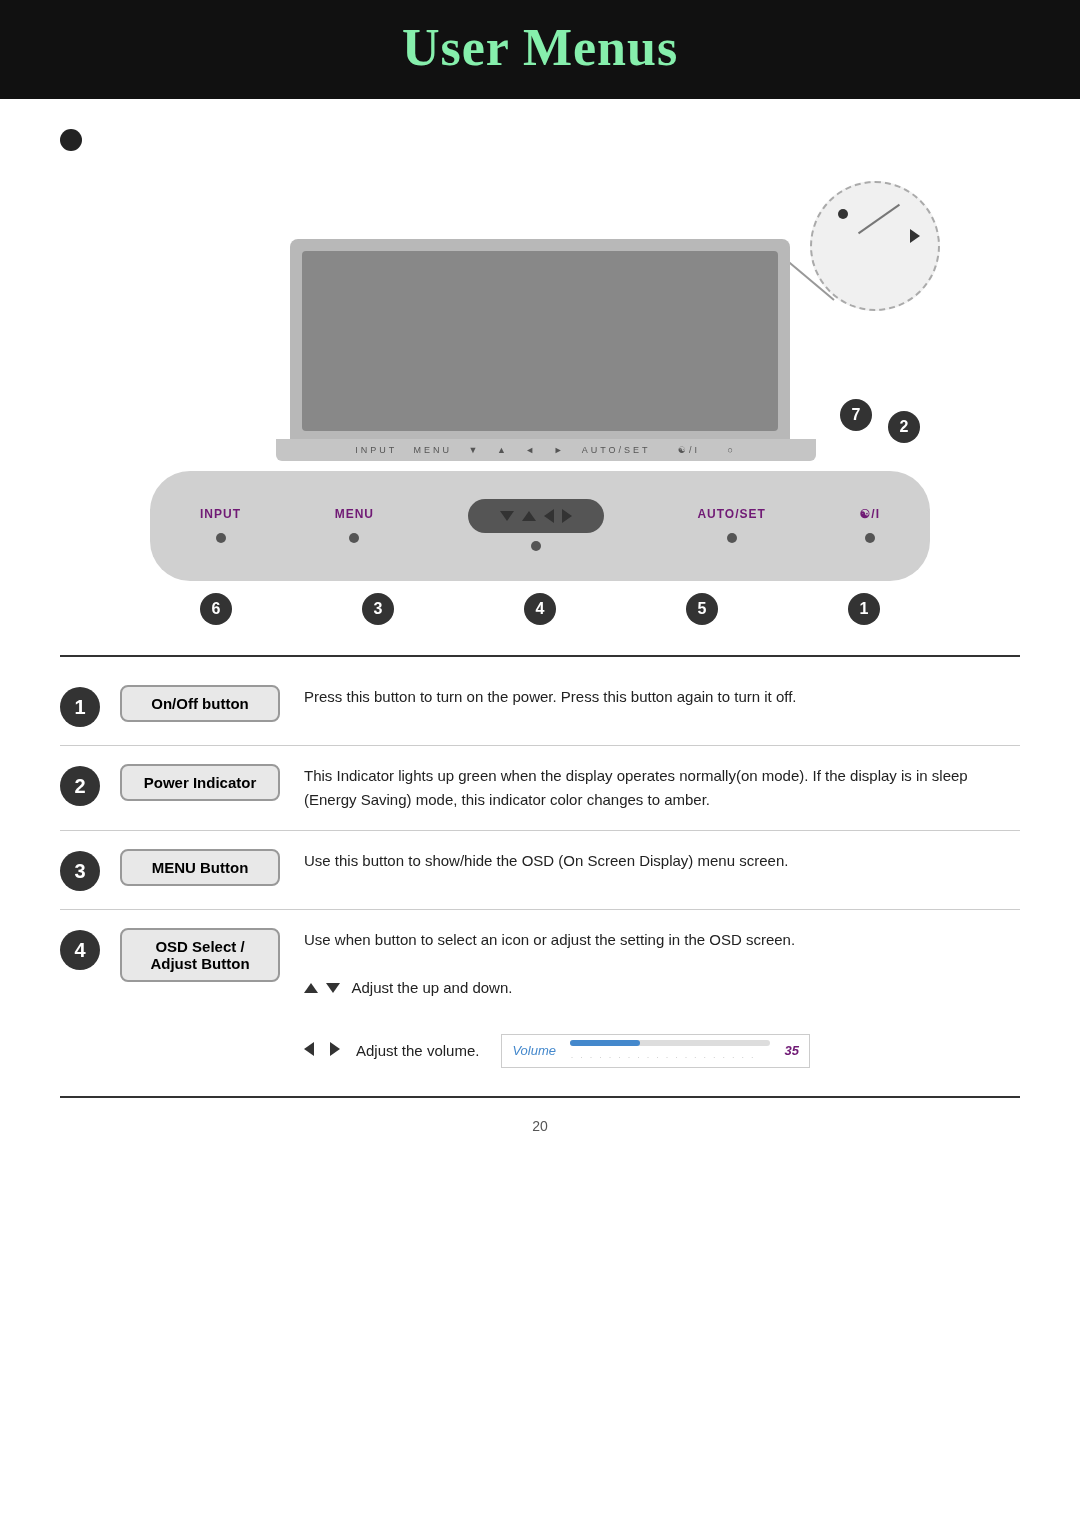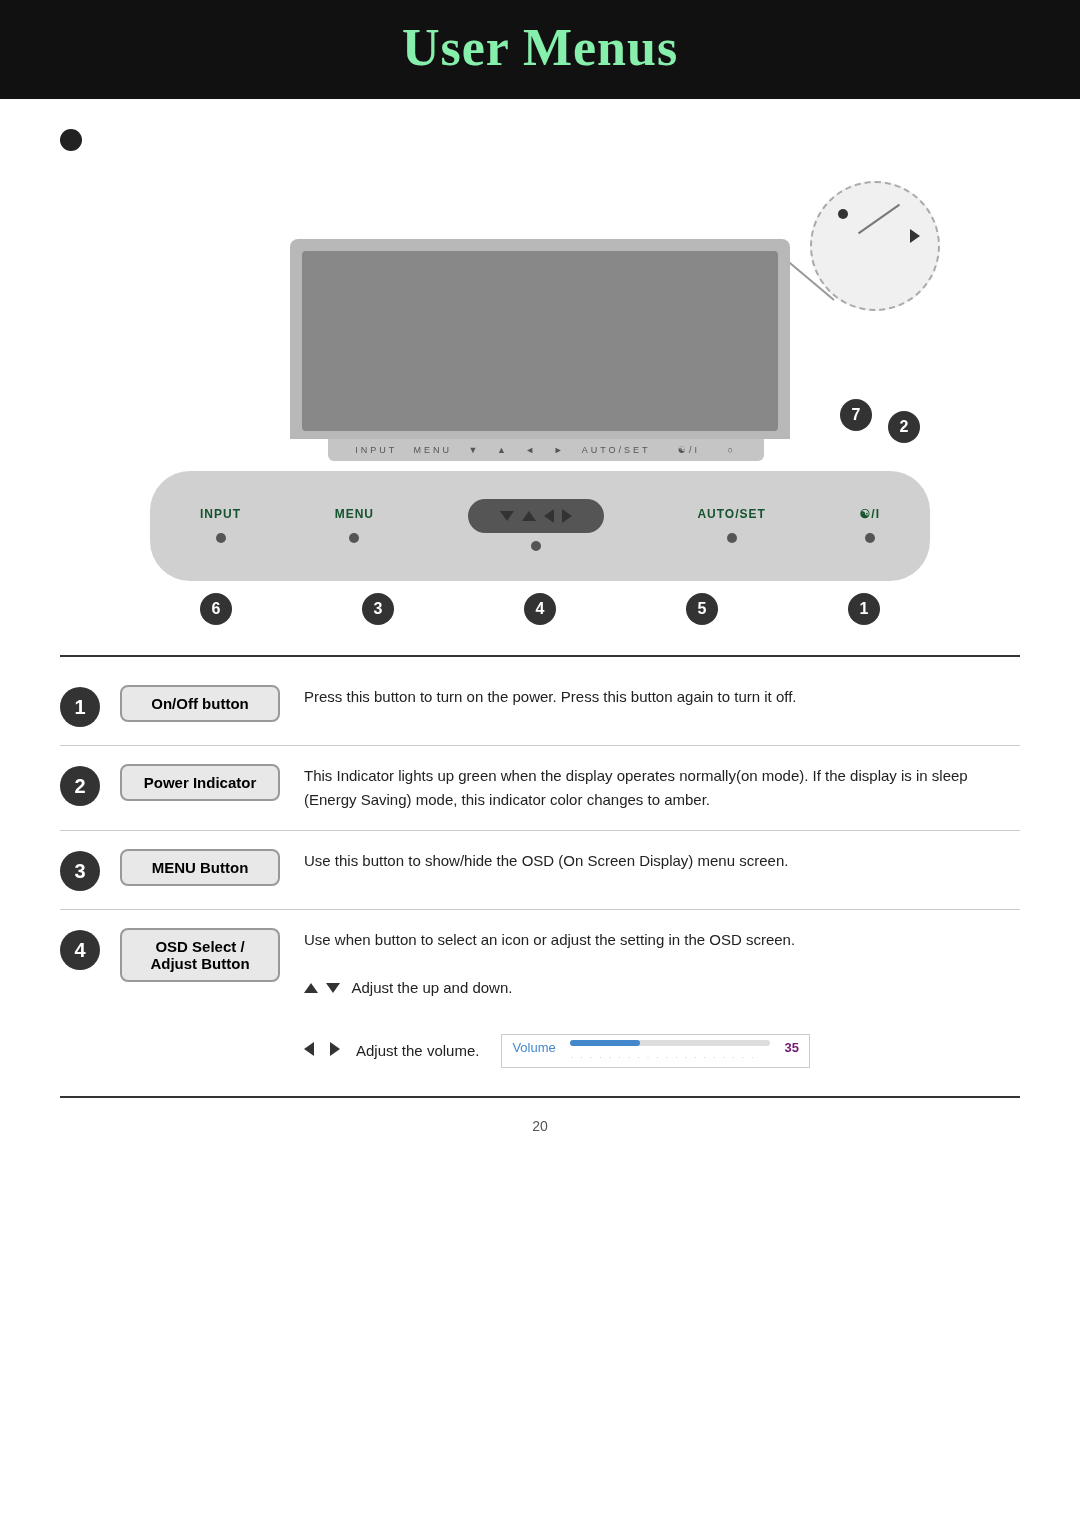--- a/index.html
+++ b/index.html
@@ -70,21 +70,21 @@
       padding: 12px 12px 8px;
       position: relative;
     }
     .monitor-screen {
       width: 100%;
       height: 180px;
       background: #888;
       border-radius: 4px;
     }
     .monitor-bottom-bar {
-      width: 436px;
+      width: 540px;
       height: 22px;
       background: #c5c5c5;
       border-radius: 0 0 6px 6px;
       display: flex;
       align-items: center;
       justify-content: center;
       font-size: 9px;
       color: #555;
       letter-spacing: 3px;
       margin-left: 11px;
@@ -186,21 +186,21 @@
     }
     
     .btn-group {
       display: flex;
       flex-direction: column;
       align-items: center;
     }
     .btn-label {
       font-size: 12px;
       font-weight: bold;
-      color: #14532d;
+      color: #701a75;
       text-transform: uppercase;
       margin-bottom: 6px;
       letter-spacing: 1px;
     }
     .btn-dot {
       width: 10px;
       height: 10px;
       background: #555;
       border-radius: 50%;
       margin-top: 6px;
@@ -466,21 +466,21 @@
       <span>
         <span class="tri-up" style="margin-right:4px;"></span>
         <span class="tri-down" style="margin-right:8px;"></span>
         Adjust the up and down.
       </span>
       <br><br>
       <div class="volume-indicator">
         <span><span class="tri-left"></span></span>
         <span style="margin: 0 2px;"><span class="tri-right"></span></span>
         <span style="margin-right:8px;">Adjust the volume.</span>
-        <div style="border:1px solid #ccc; padding:3px 10px; display:flex; gap:8px; min-width:260px;">
+        <div style="border:1px solid #ccc; padding:3px 10px; display:flex; align-items:center; gap:8px; min-width:260px;font-style:italic;">
           <span class="volume-label-text">Volume</span>
           <div style="flex:1; display:flex; flex-direction:column; gap:2px;">
             <div class="volume-bar-track">
               <div class="volume-bar-fill"></div>
             </div>
             <div style="display:flex; gap:3px;">
               <span style="font-size:9px; color:#ccc; letter-spacing:2px;">· · · · · · · · · · · · · · · · · · · ·</span>
             </div>
           </div>
           <span class="volume-number">35</span>

